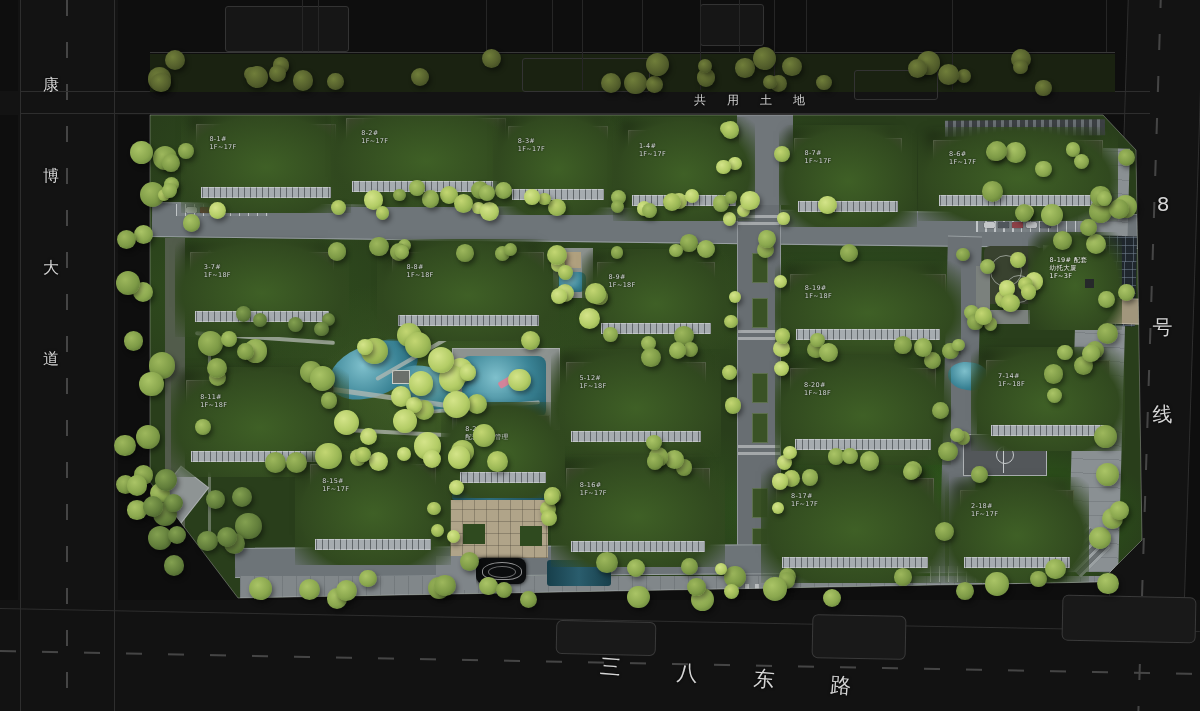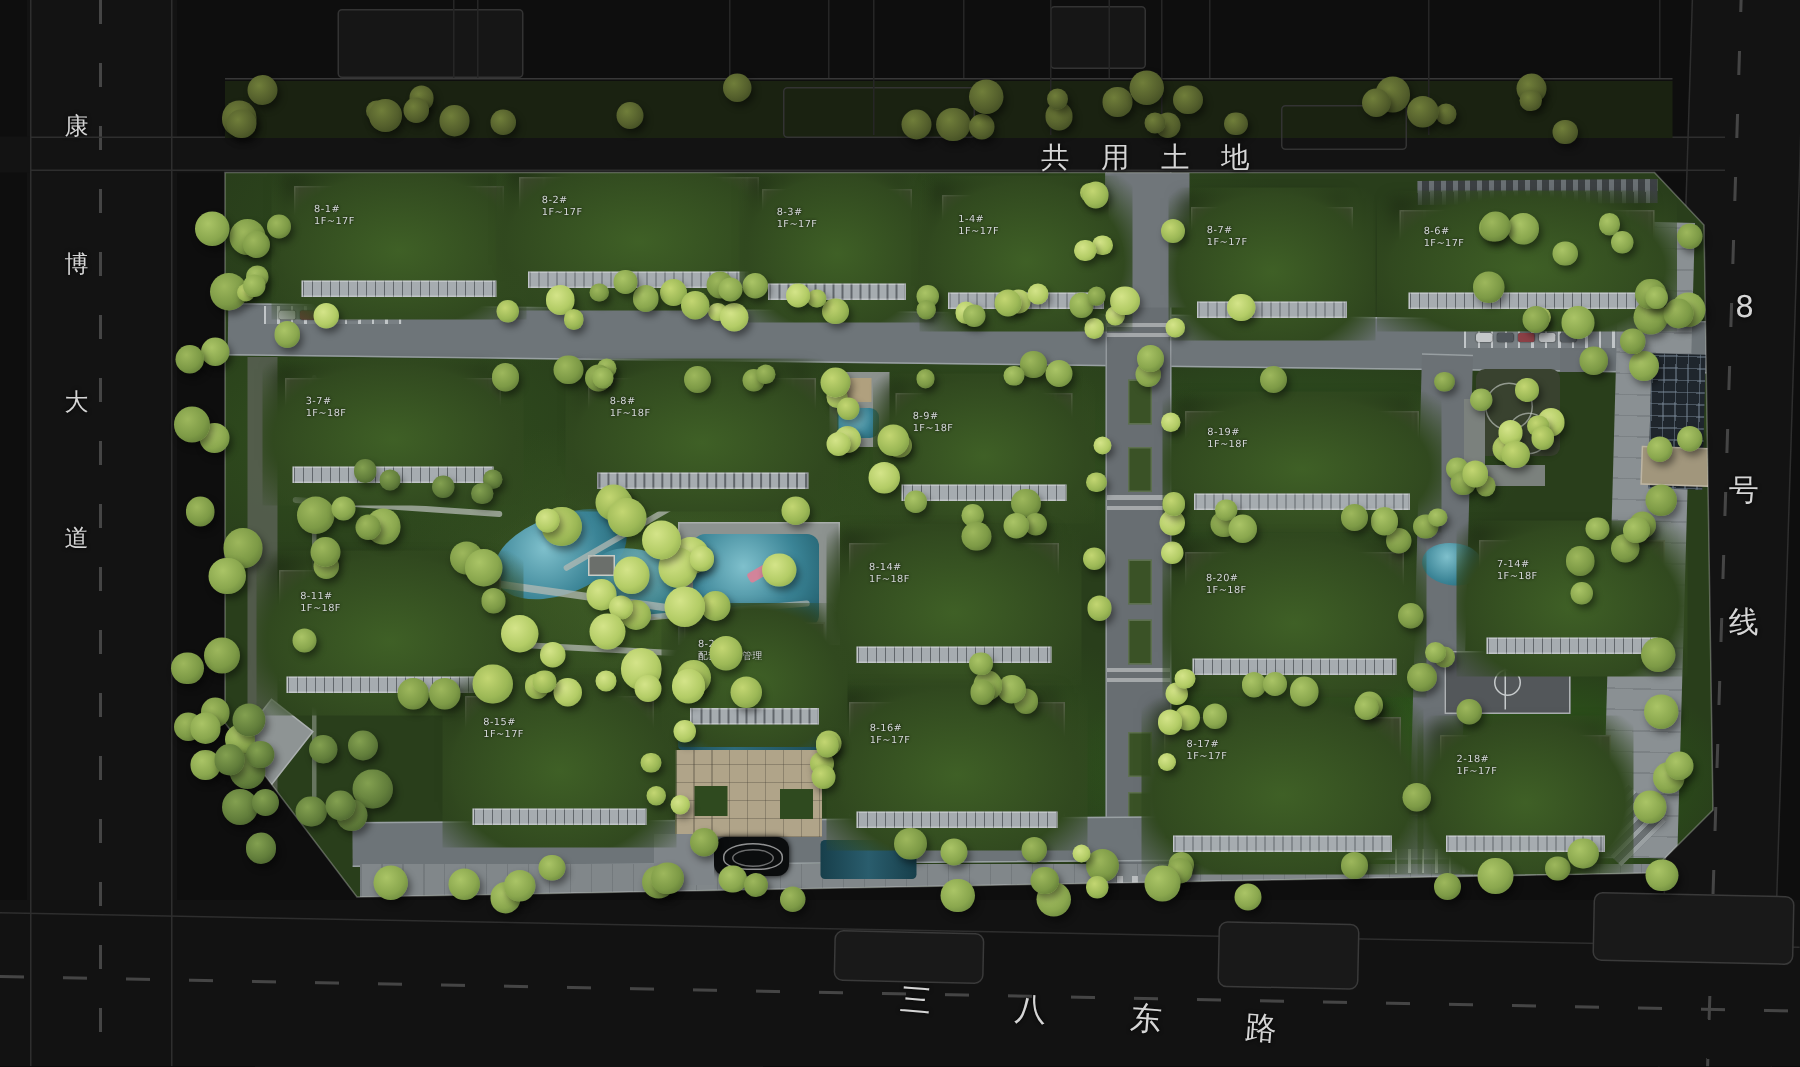--- a/index.html
+++ b/index.html
@@ -61,21 +61,21 @@
                          repeating-linear-gradient(0deg,rgba(90,95,90,.35) 0 1px,transparent 1px 9px);}
   .bldg.light .blabel{color:#f2f2f0;}
   .skylight{position:absolute;right:12px;bottom:18px;width:9px;height:9px;background:#26282a;}
 
   .tree{position:absolute;border-radius:50%;z-index:5;box-shadow:2px 3px 5px rgba(0,0,0,.42);}
 
   
   .roadname{position:absolute;color:#d5d5d5;z-index:7;text-shadow:0 0 3px #000;}
   .vert{writing-mode:vertical-rl;text-orientation:upright;}
   #rd-west{left:40px;top:62px;font-size:16px;letter-spacing:92px;}
-  #rd-north{left:694px;top:92px;font-size:19px;letter-spacing:21px;}
+  #rd-north{left:694px;top:92px;font-size:12px;letter-spacing:21px;}
   #rd-east{left:1150px;top:192px;font-size:20px;letter-spacing:86px;}
   #rd-south{left:600px;top:652px;font-size:21px;letter-spacing:56px;transform:rotate(4.6deg);transform-origin:0 50%;}
   #boundary{position:absolute;left:0;top:0;z-index:3;pointer-events:none;}
 </style>
 </head>
 <body>
 
 <div id="canvas">
 
   <div class="roadPatch" style="left:18px;top:0;width:100px;height:711px;"></div>
@@ -247,21 +247,21 @@
         <div class="blabel">8-19#
 1F~18F</div>
       </div>
       <div class="bldg" style="left: 186px; top: 380px; width: 146px; height: 72px;">
         <div class="facade"></div>
         <div class="blabel">8-11#
 1F~18F</div>
       </div>
       <div class="bldg" style="left: 566px; top: 362px; width: 138px; height: 70px;">
         <div class="facade"></div>
-        <div class="blabel">8-14#
+        <div class="blabel">5-12#
 1F~18F</div>
       </div>
       <div class="bldg" style="left: 790px; top: 368px; width: 144px; height: 72px;">
         <div class="facade"></div>
         <div class="blabel">8-20#
 1F~18F</div>
       </div>
       <div class="bldg" style="left: 986px; top: 360px; width: 122px; height: 66px;">
         <div class="facade"></div>
         <div class="blabel">7-14#
@@ -279,20 +279,26 @@
       </div>
       <div class="bldg" style="left: 776px; top: 478px; width: 156px; height: 80px;">
         <div class="facade"></div>
         <div class="blabel">8-17#
 1F~17F</div>
       </div>
       <div class="bldg" style="left: 960px; top: 490px; width: 112px; height: 68px;">
         <div class="facade"></div>
         <div class="blabel">2-18#
 1F~17F</div>
+      </div>
+      <div class="bldg light" style="left: 1043px; top: 245px; width: 62px; height: 60px;">
+        <div class="skylight"></div>
+        <div class="blabel">8-19# 配套
+幼托大厦
+1F~3F</div>
       </div>
       <div class="bldg" style="left: 456px; top: 415px; width: 92px; height: 58px;">
         <div class="facade"></div>
         <div class="blabel">8-21#
 配套 物业管理</div>
       </div>
       <div class="car" style="left: 186px; top: 207px; width: 11px; height: 6px; background: rgb(185, 188, 190);"></div>
       <div class="car" style="left: 200px; top: 207px; width: 11px; height: 6px; background: rgb(126, 59, 63);"></div>
       <div class="car" style="left: 214px; top: 207px; width: 11px; height: 6px; background: rgb(66, 72, 77);"></div>
       <div class="car" style="left: 229px; top: 207px; width: 11px; height: 6px; background: rgb(201, 204, 206);"></div>

